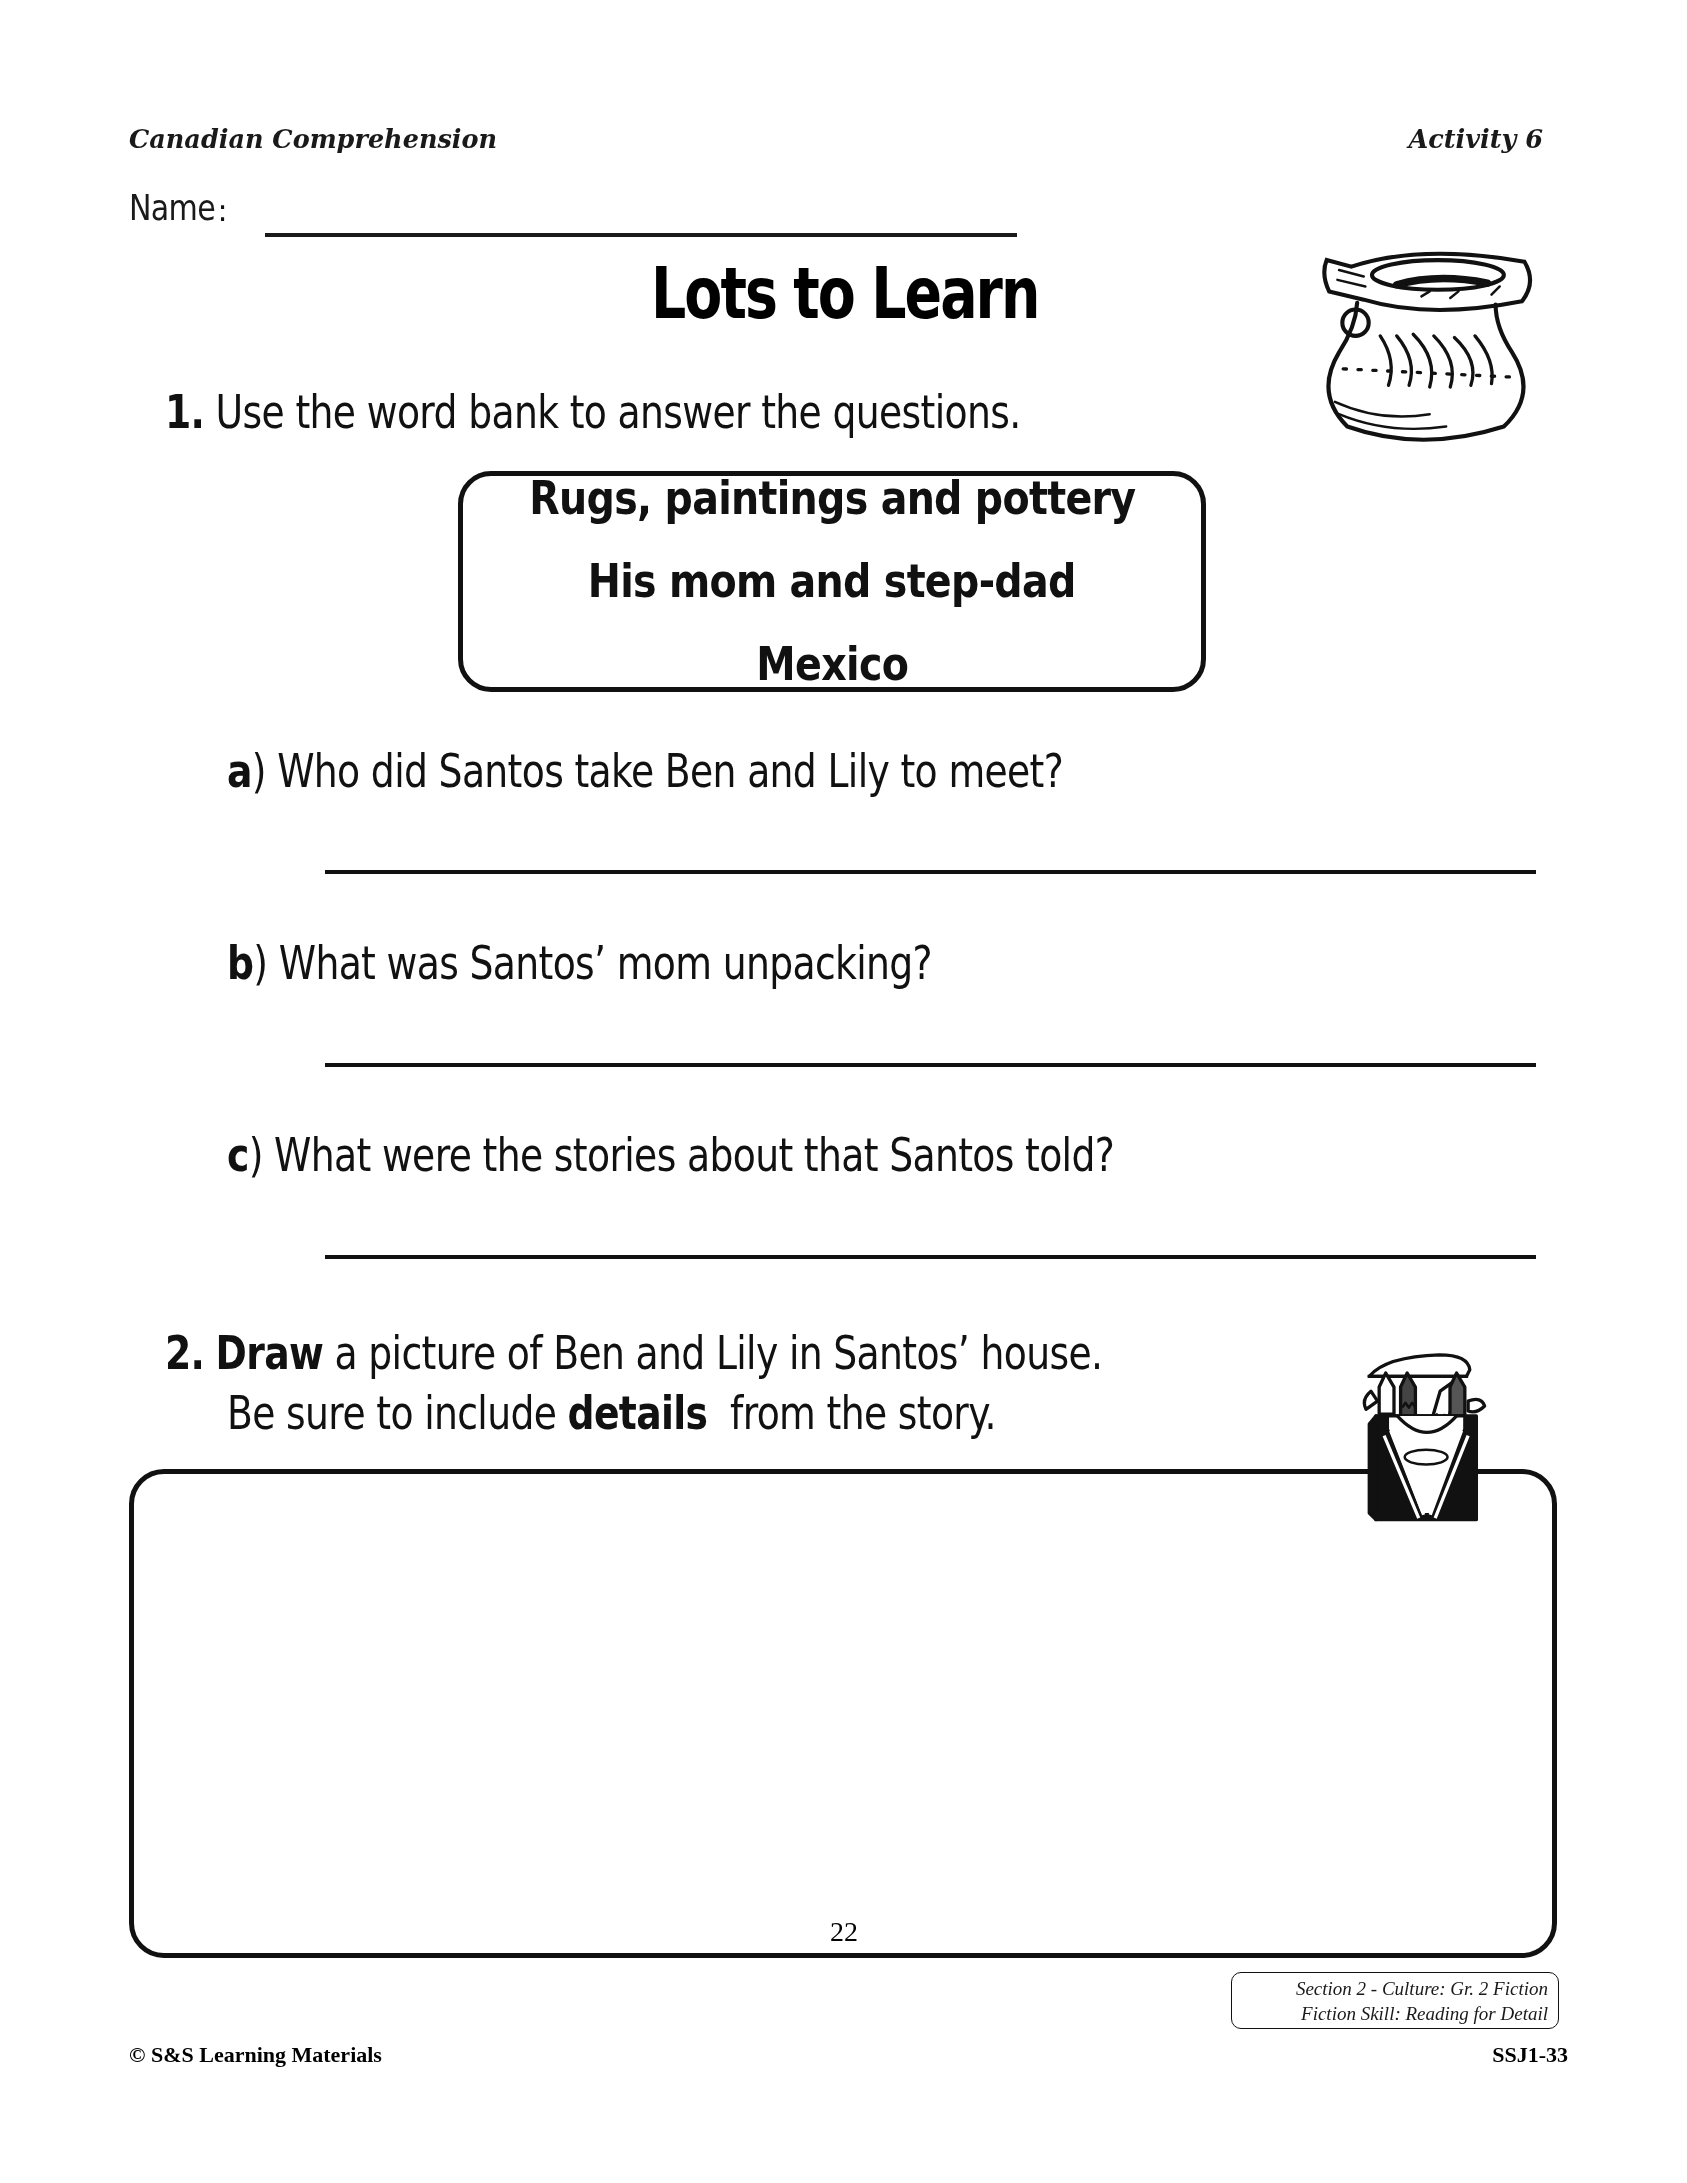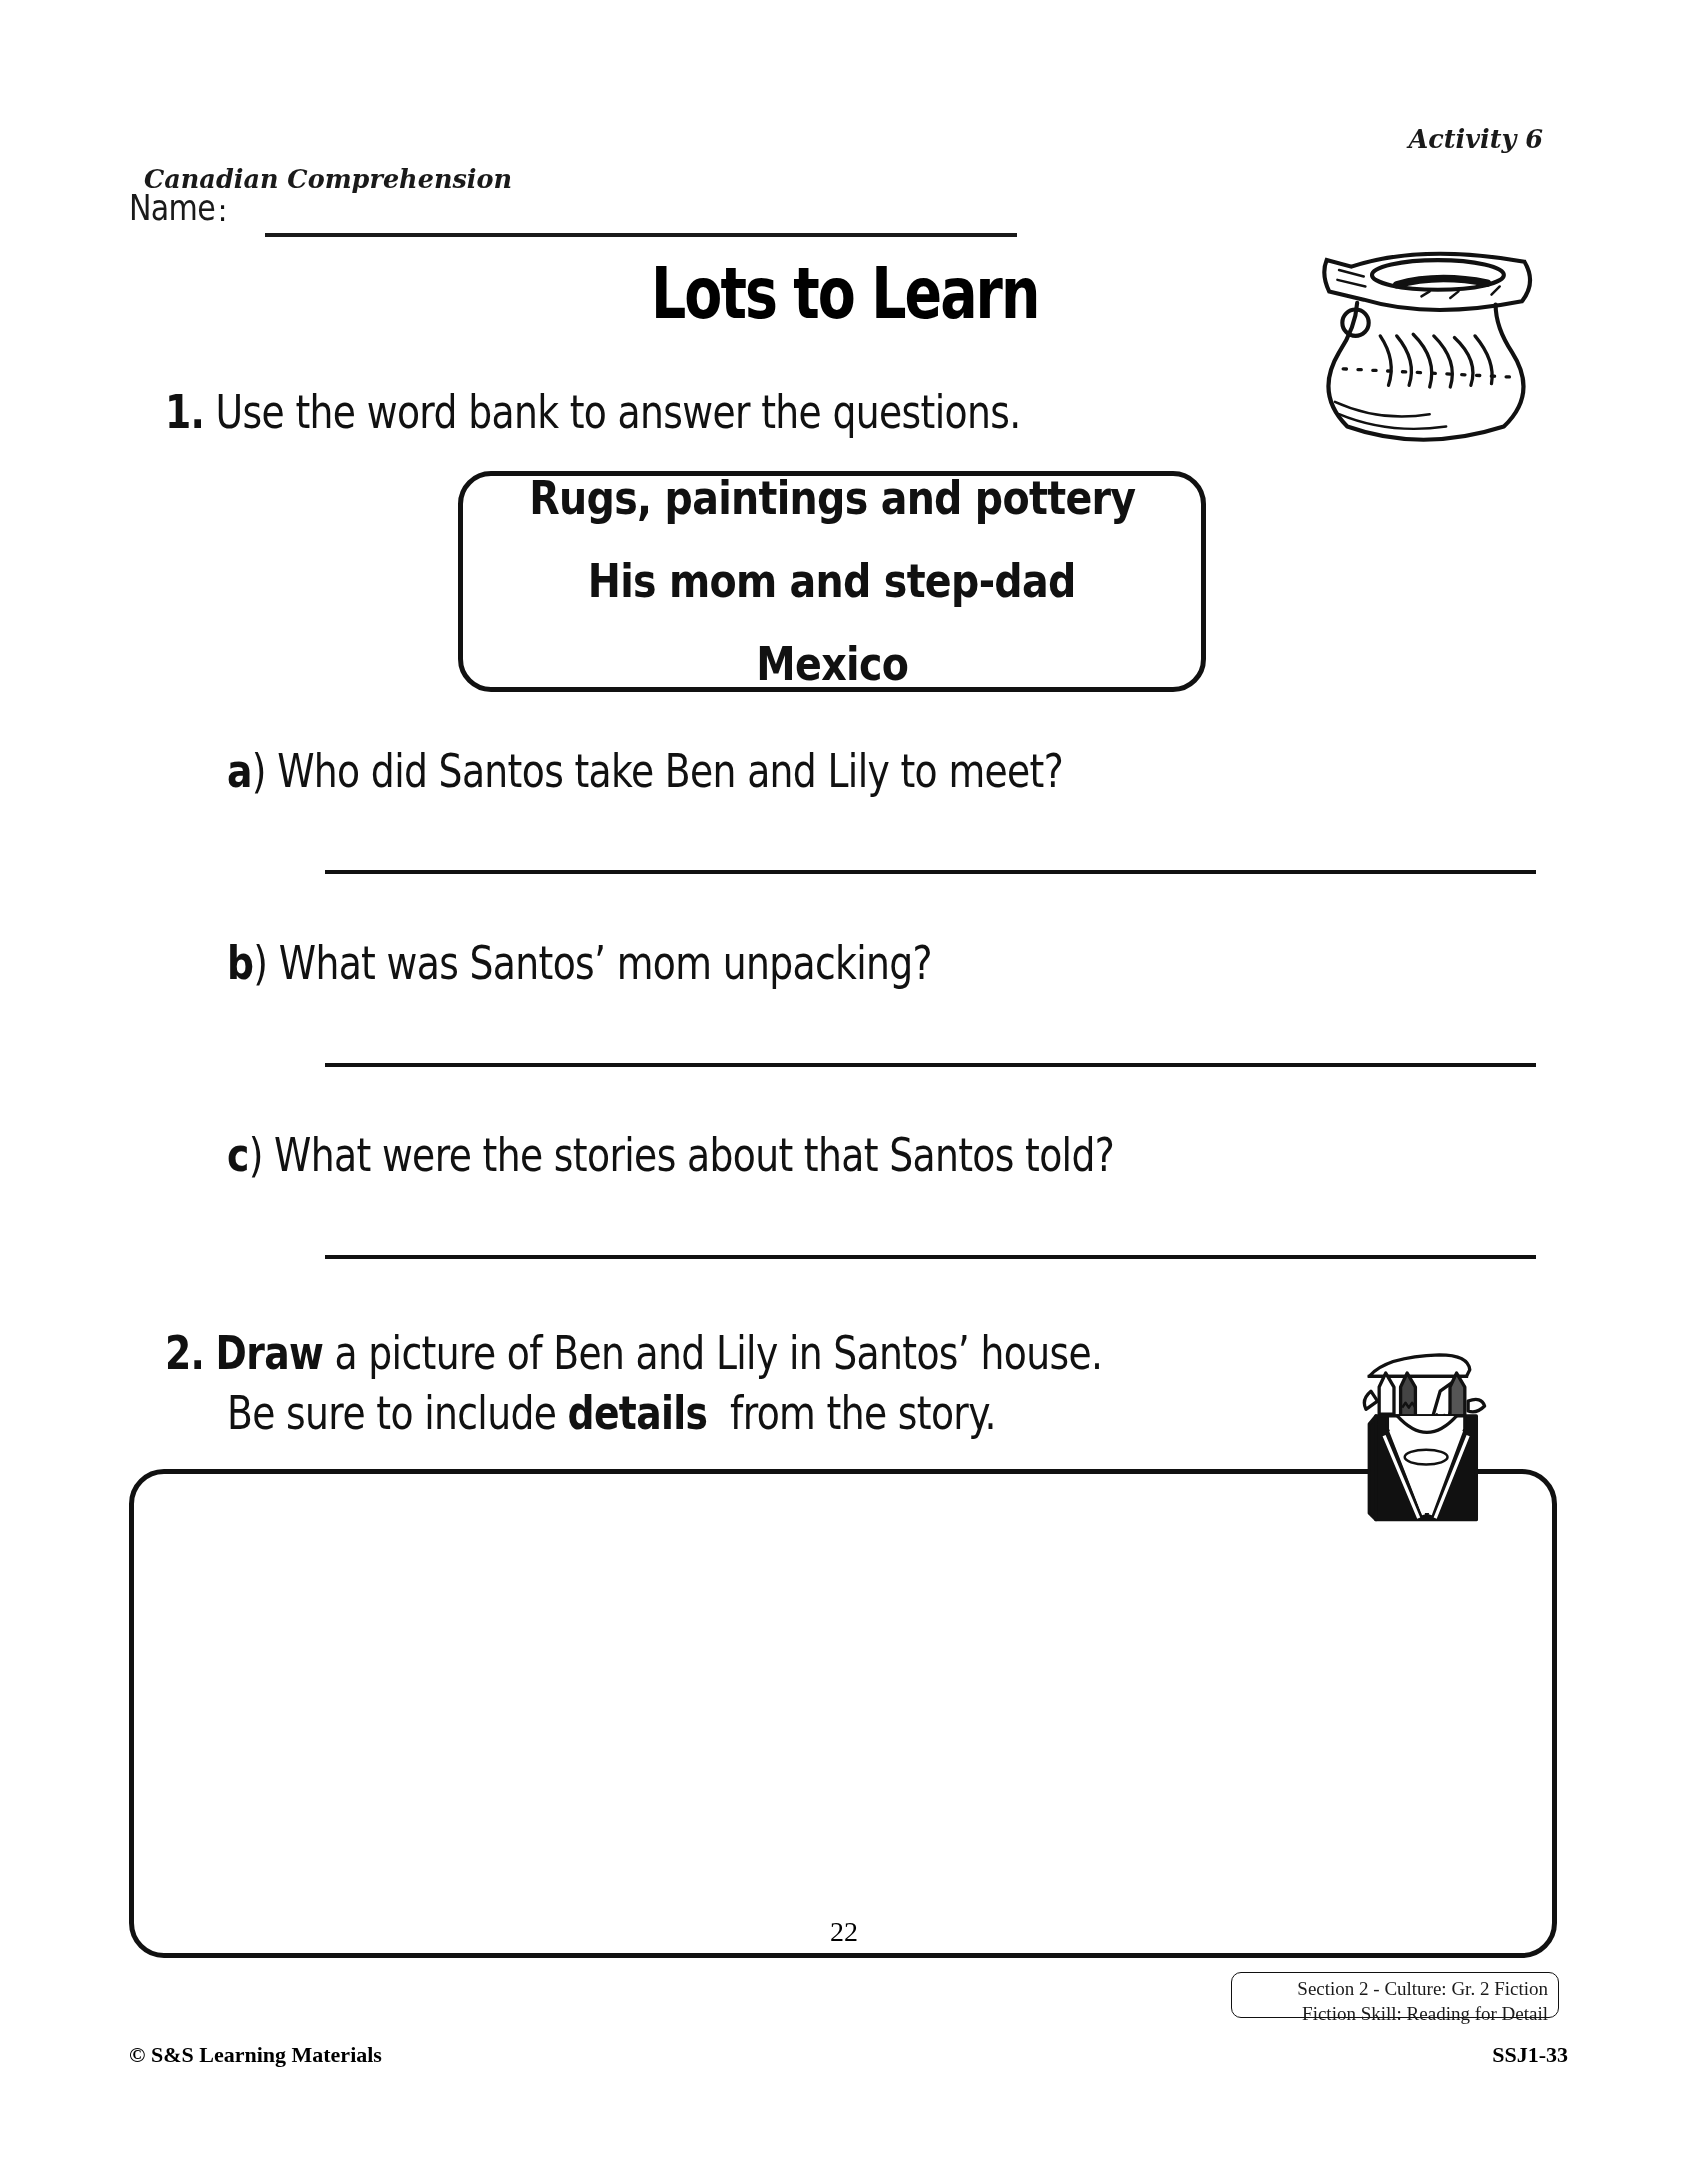--- a/index.html
+++ b/index.html
@@ -20,21 +20,21 @@
     
     .hdr {
       font-family: "DejaVu Serif", serif;
       font-style: italic;
       font-weight: bold;
       font-size: 25.5px;
       color: #1a1a1a;
       top: 124px;
       letter-spacing: 0px;
     }
-    .hdr-left { left: 144px; margin-top: 40px; }
+    .hdr-left { left: 129px; }
     .hdr-right { right: 144px; }
 
     
     .name-row {
       left: 129px;
       top: 191px;
       display: flex;
       align-items: flex-end;
     }
     .name-label {
@@ -155,30 +155,31 @@
 
     
     .pot { left: 1306px; top: 237px; width: 235px; height: 206px; }
     .crayons { left: 1361px; top: 1350px; width: 136px; height: 173px; }
 
     
     .section-box {
       left: 1231px;
       top: 1972px;
       width: 328px;
-      height: 46px;
+      height: 57px;
       border: 1.6px solid #111;
       border-radius: 10px;
       box-sizing: border-box;
       padding: 3.3px 10px 0 10px;
       font-family: "Liberation Serif", serif;
       font-size: 19px;
       line-height: 25px;
       text-align: right;
       color: #1a1a1a;
+      font-style: italic;
     }
 
     
     .footer {
       top: 2042px;
       font-family: "Liberation Serif", serif;
       font-size: 22px;
       color: #000000;
     }
     .footer-left { left: 129px; font-weight: bold; }

